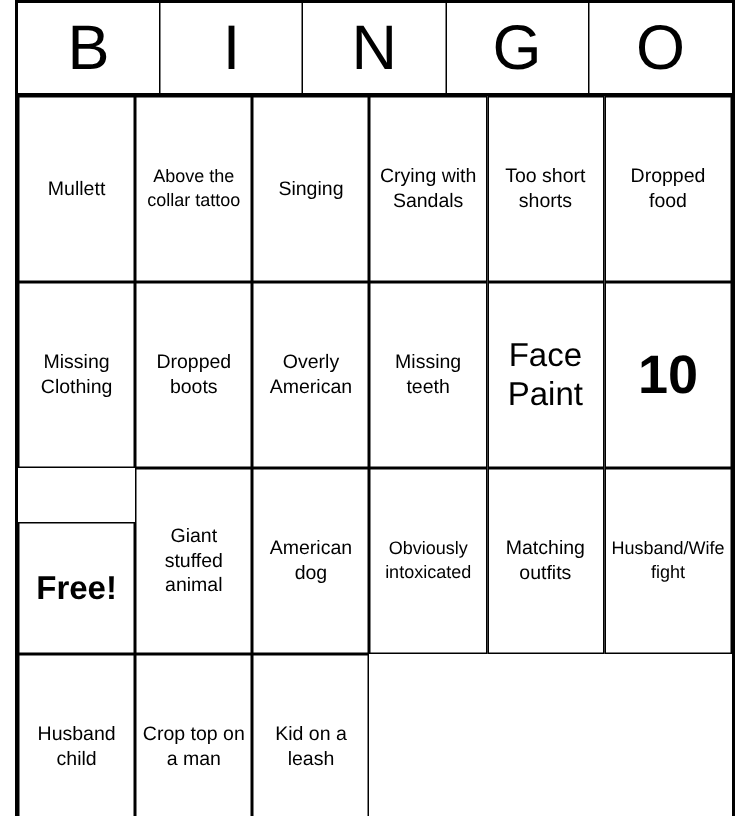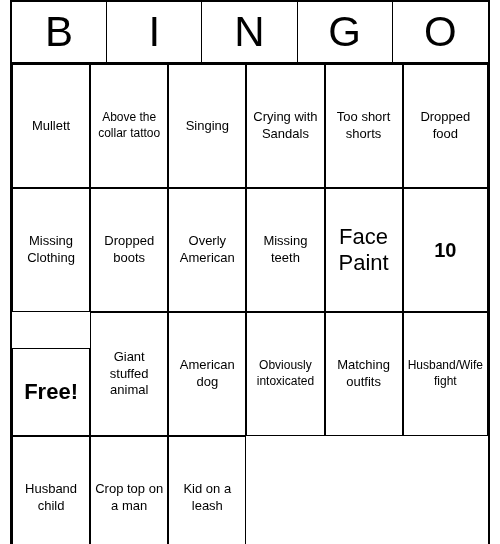--- a/index.html
+++ b/index.html
@@ -52,21 +52,21 @@
       font-size: 22px;
       font-weight: normal;
       line-height: 1.2;
     }
     .bingo-cell.free {
       font-size: 22px;
       font-weight: bold;
       margin-top: 36px;
     }
     .bingo-cell.num {
-      font-size: 20px;
+      font-size: 36px;
       font-weight: bold;
     }
     .bingo-cell.small-text {
       font-size: 12px;
     }
   </style>
 </head>
 <body>
 
 <div class="bingo-card">

